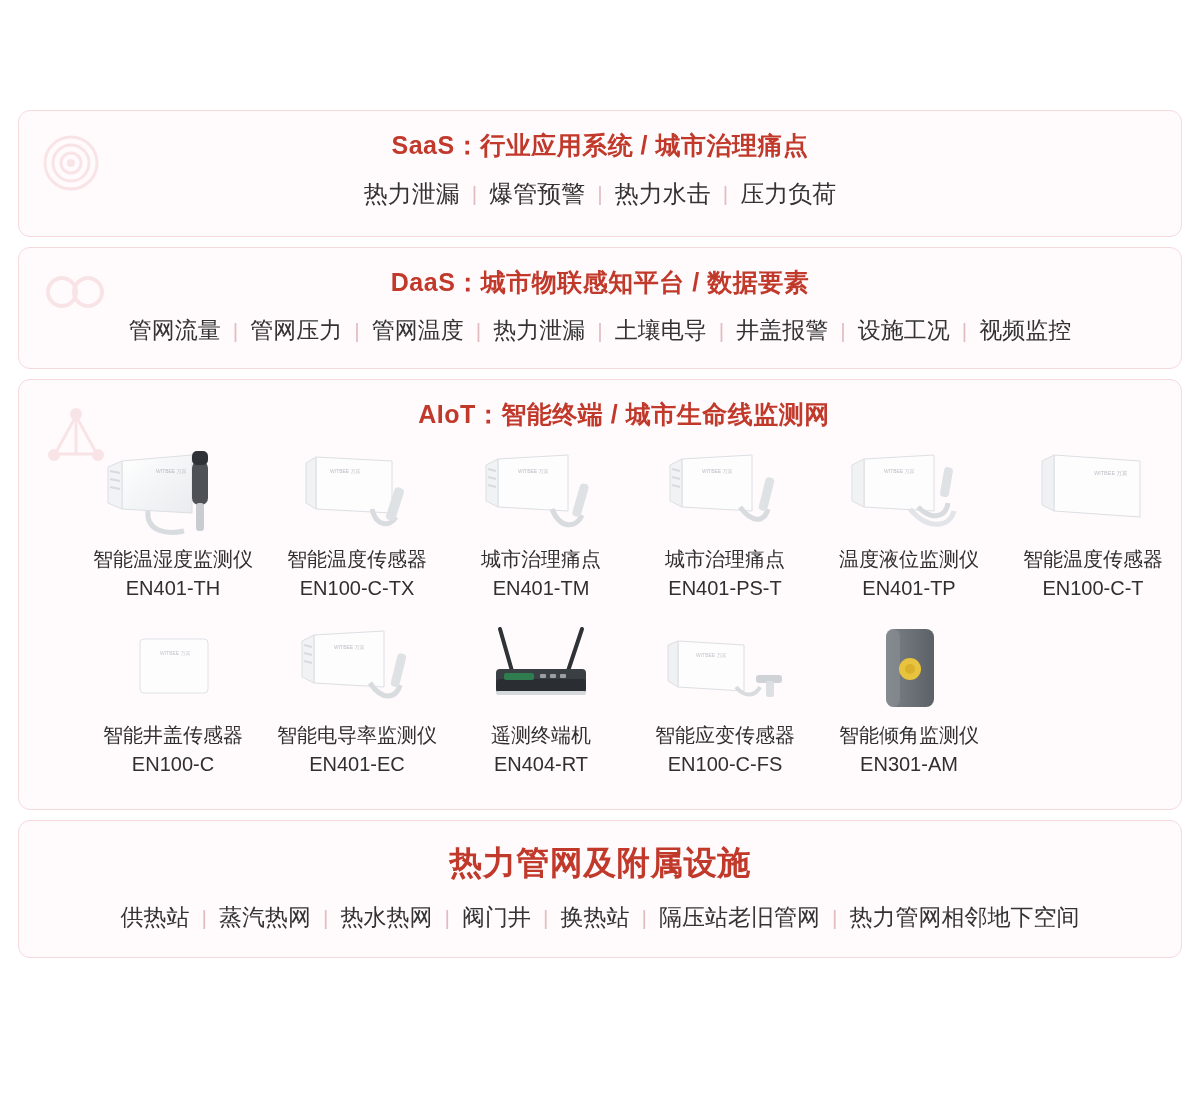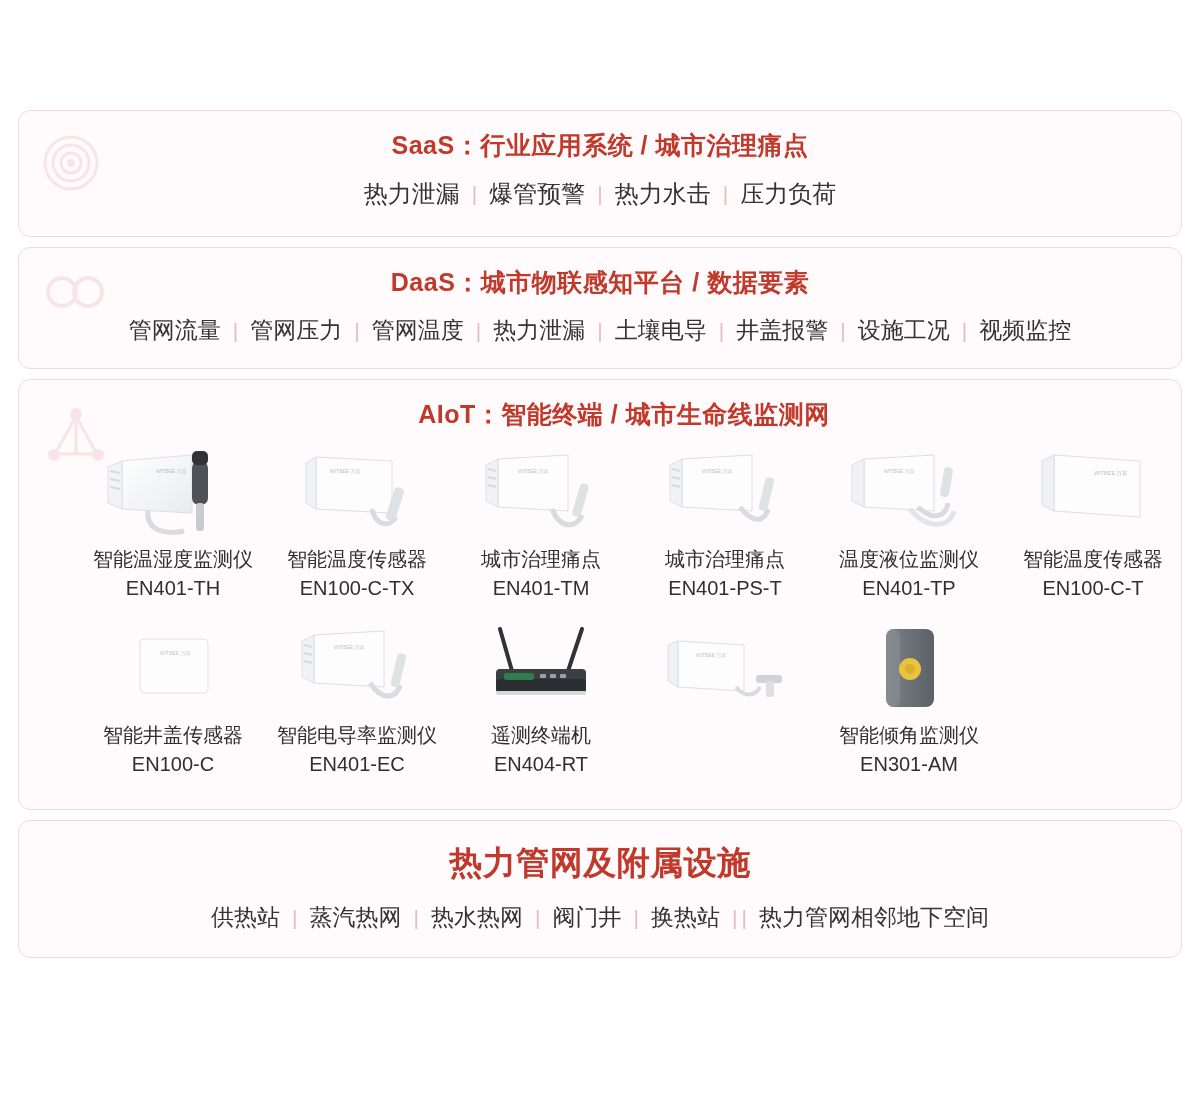--- a/index.html
+++ b/index.html
@@ -358,20 +358,24 @@
           <div class="thumb">
             <svg class="dev" width="170" height="96" viewBox="0 0 170 96">
               <path d="M38 18 L104 22 L104 68 L38 64 Z" fill="#fdfdfe" stroke="#dcdfe3"></path>
               <path d="M38 18 L38 64 L28 58 L28 22 Z" fill="#f0f1f3" stroke="#dcdfe3"></path>
               <path d="M96 64 C106 76 116 72 120 64" fill="none" stroke="#d9dcdf" stroke-width="4"></path>
               <rect x="116" y="52" width="26" height="8" rx="3" fill="#cfd3d7"></rect>
               <rect x="126" y="58" width="8" height="16" rx="2" fill="#dde0e3"></rect>
               <text x="56" y="34" font-size="5" fill="#c2c5c9" font-family="Liberation Sans, sans-serif">WITBEE 万宾</text>
             </svg>
           </div>
+          <div class="cap">
+            <span>智能应变传感器</span>
+            <span class="model">EN100-C-FS</span>
+          </div>
         </div>
 
         <div class="cell">
           <div class="thumb">
             <svg class="dev" width="170" height="96" viewBox="0 0 170 96">
               <defs>
                 <linearGradient id="gm2" x1="0" y1="0" x2="1" y2="0">
                   <stop offset="0" stop-color="#7c8288"></stop>
                     <stop offset="1" stop-color="#5b6166"></stop>
                 </linearGradient>
@@ -399,19 +403,20 @@
         <span class="token">供热站</span>
         <span class="divider">|</span>
         <span class="token">蒸汽热网</span>
         <span class="divider">|</span>
         <span class="token">热水热网</span>
         <span class="divider">|</span>
         <span class="token">阀门井</span>
         <span class="divider">|</span>
         <span class="token">换热站</span>
         <span class="divider">|</span>
+        <span class="token">隔压站老旧管网</span>
         <span class="divider">|</span>
         <span class="token">热力管网相邻地下空间</span>
       </div>
     </section>
 
   </div>
 </div>
 
 </body></html>

